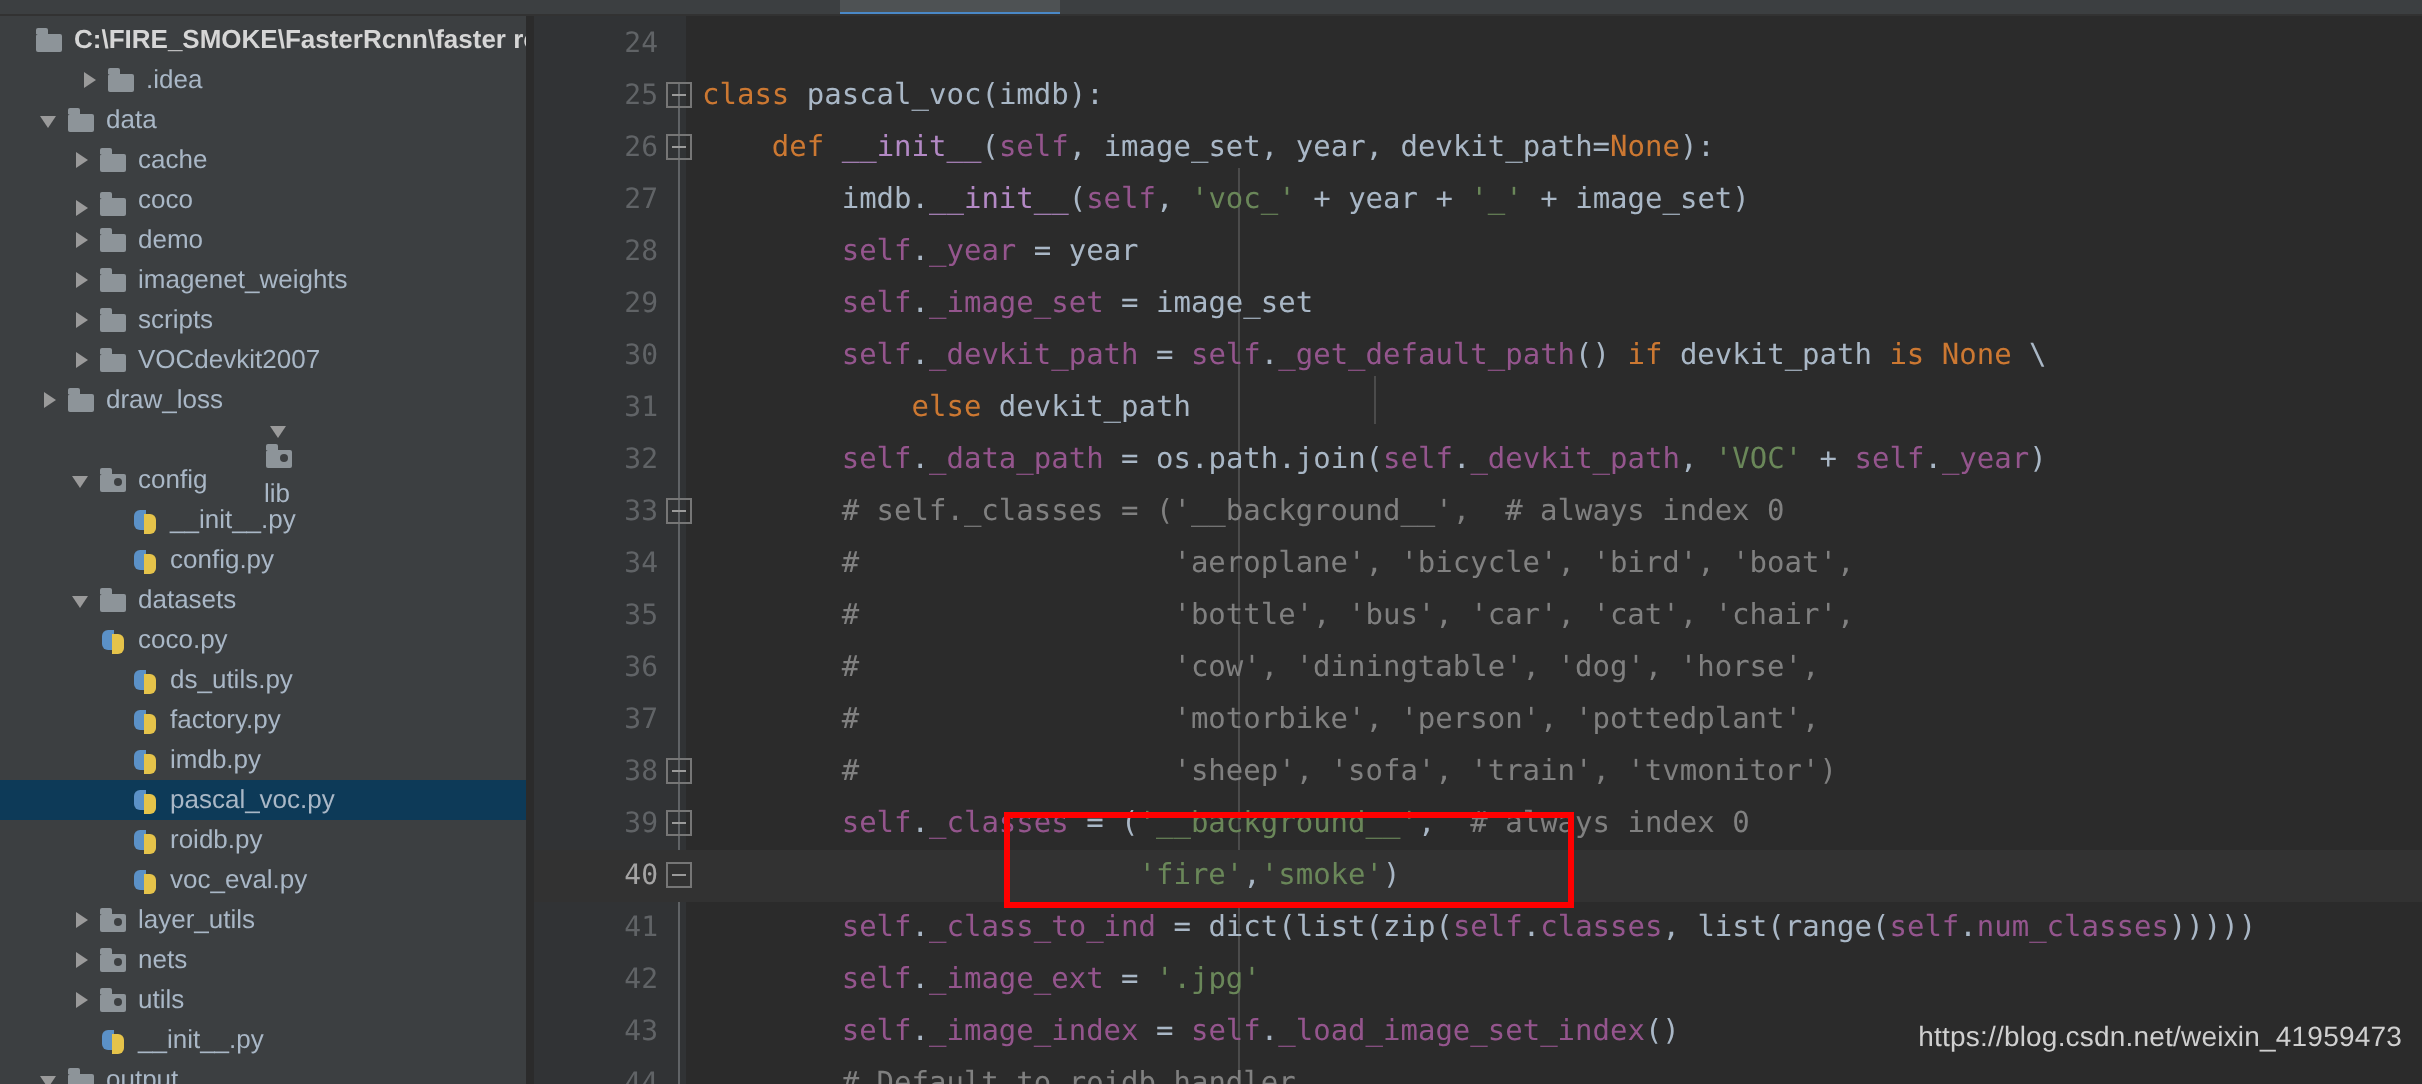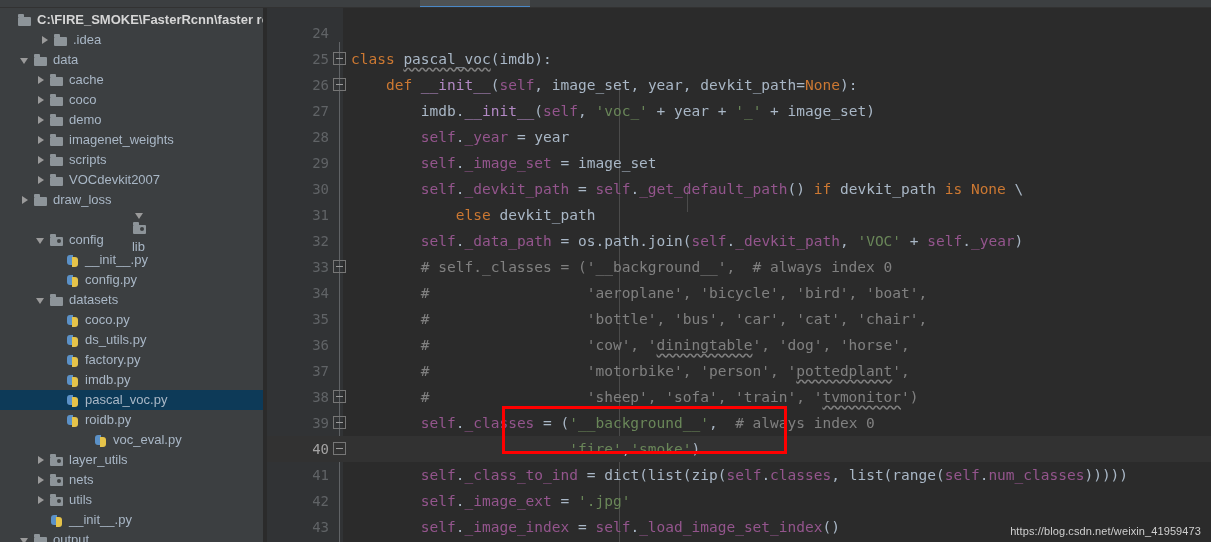--- a/index.html
+++ b/index.html
@@ -108,21 +108,21 @@
     width: 944px; height: 534px;
     background: #2b2b2b;
     overflow: hidden;
   }
   .gutter {
     position: absolute; top: 0; left: 0;
     width: 76px; height: 534px;
     background: #313335;
   }
   .codearea {
-    position: absolute; top: 12px; left: 0;
+    position: absolute; top: 1px; left: 0;
     width: 944px; height: 504px;
     font-family: "DejaVu Sans Mono", "Liberation Mono", monospace;
     font-size: 14.5px;
   }
   .cline {
     position: relative;
     height: 26px; line-height: 26px;
     white-space: pre;
   }
   .cline.current { background: #323232; }
@@ -159,39 +159,38 @@
 
   
   .kw   { color: #cc7832; }
   .str  { color: #6a8759; }
   .cmt  { color: #808080; }
   .self { color: #94558d; }
   .dund { color: #b389c5; }
   .cls  { color: #a9b7c6; }
   .ident{ color: #a9b7c6; }
   .spell2 {
-    text-decoration: underline;
     text-decoration-style: wavy;
     text-decoration-color: #808080;
     text-underline-offset: 3px;
   }
 
   
   .redbox {
     position: absolute;
     border: 3px solid #ff0000;
     pointer-events: none;
   }
 
   
   .watermark {
     position: absolute;
-    right: 10px; bottom: 5px;
+    right: 10px; bottom: 16px;
     color: #cfcfcf;
-    font-size: 11px;
+    font-size: 14px;
     font-family: "Liberation Sans", sans-serif;
     letter-spacing: 0.1px;
   }
 </style>
 </head>
 <body>
 
 <div id="app">
 
   <div class="tabstrip">
@@ -217,21 +216,21 @@
           <div class="row" style="padding-left: 20px;">
             <span class="arrow expanded"></span>
             <span class="ficon folder"></span>
             <span class="lbl">data</span>
           </div>
           <div class="row" style="padding-left: 36px;">
             <span class="arrow collapsed"></span>
             <span class="ficon folder"></span>
             <span class="lbl">cache</span>
           </div>
-          <div class="row" style="padding-left: 36px;">
+          <div class="row" style="padding-left: 36px; align-items: flex-end;">
             <span class="arrow collapsed"></span>
             <span class="ficon folder"></span>
             <span class="lbl">coco</span>
           </div>
           <div class="row" style="padding-left: 36px;">
             <span class="arrow collapsed"></span>
             <span class="ficon folder"></span>
             <span class="lbl">demo</span>
           </div>
           <div class="row" style="padding-left: 36px;">
@@ -276,21 +275,21 @@
           <div class="row" style="padding-left: 52px;">
             <span class="arrow none"></span>
             <span class="ficon py"></span>
             <span class="lbl">config.py</span>
           </div>
           <div class="row" style="padding-left: 36px;">
             <span class="arrow expanded"></span>
             <span class="ficon folder"></span>
             <span class="lbl">datasets</span>
           </div>
-          <div class="row" style="padding-left: 52px;">
+          <div class="row" style="padding-left: 36px;">
             <span class="arrow none"></span>
             <span class="ficon py"></span>
             <span class="lbl">coco.py</span>
           </div>
           <div class="row" style="padding-left: 52px;">
             <span class="arrow none"></span>
             <span class="ficon py"></span>
             <span class="lbl">ds_utils.py</span>
           </div>
           <div class="row" style="padding-left: 52px;">
@@ -306,21 +305,21 @@
           <div class="row selected" style="padding-left: 52px;">
             <span class="arrow none"></span>
             <span class="ficon py"></span>
             <span class="lbl">pascal_voc.py</span>
           </div>
           <div class="row" style="padding-left: 52px;">
             <span class="arrow none"></span>
             <span class="ficon py"></span>
             <span class="lbl">roidb.py</span>
           </div>
-          <div class="row" style="padding-left: 80px;">
+          <div class="row" style="padding-left: 52px;">
             <span class="arrow none"></span>
             <span class="ficon py"></span>
             <span class="lbl">voc_eval.py</span>
           </div>
           <div class="row" style="padding-left: 36px;">
             <span class="arrow collapsed"></span>
             <span class="ficon folder">
               <span class="dot"></span>
             </span>
             <span class="lbl">layer_utils</span>

